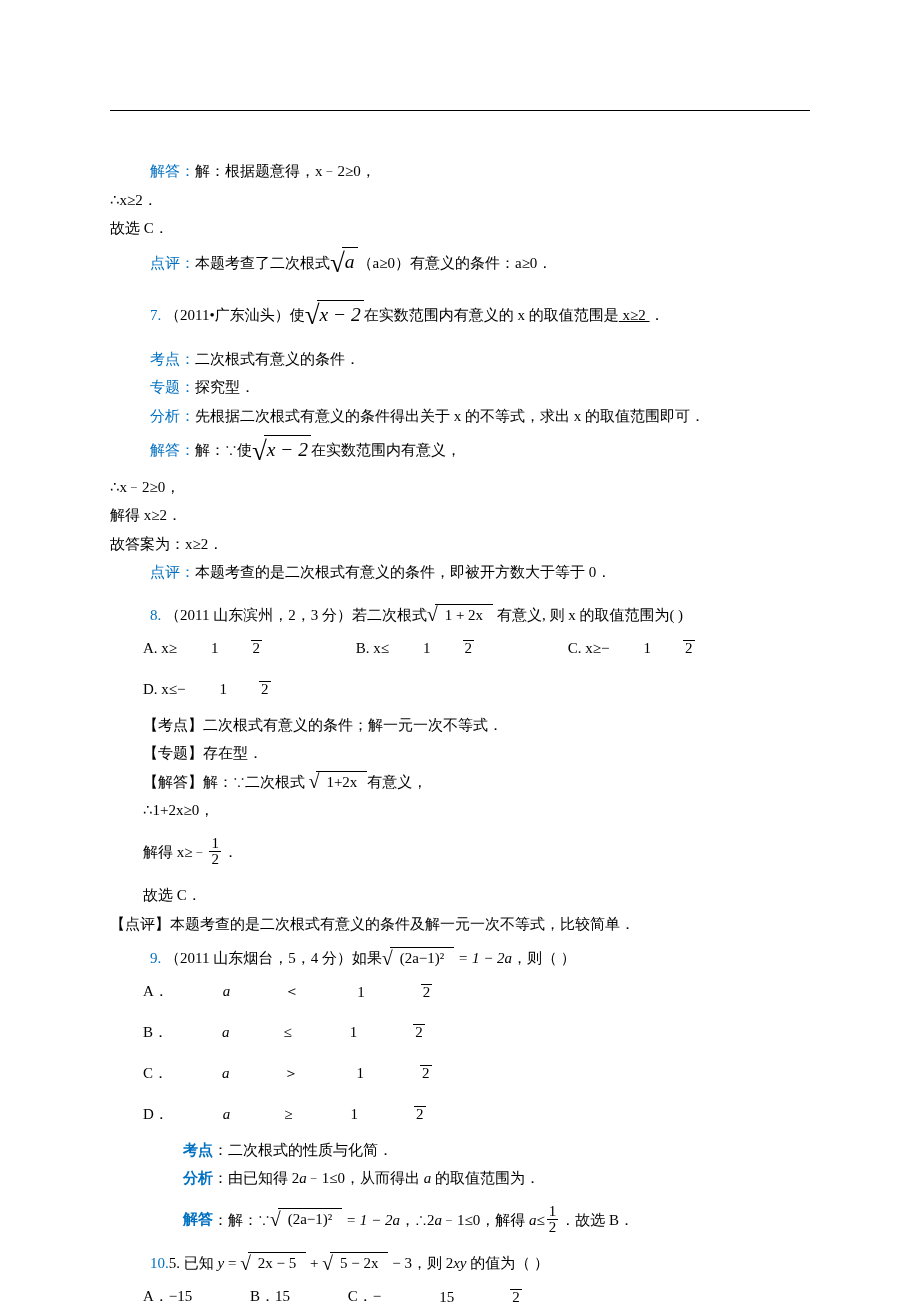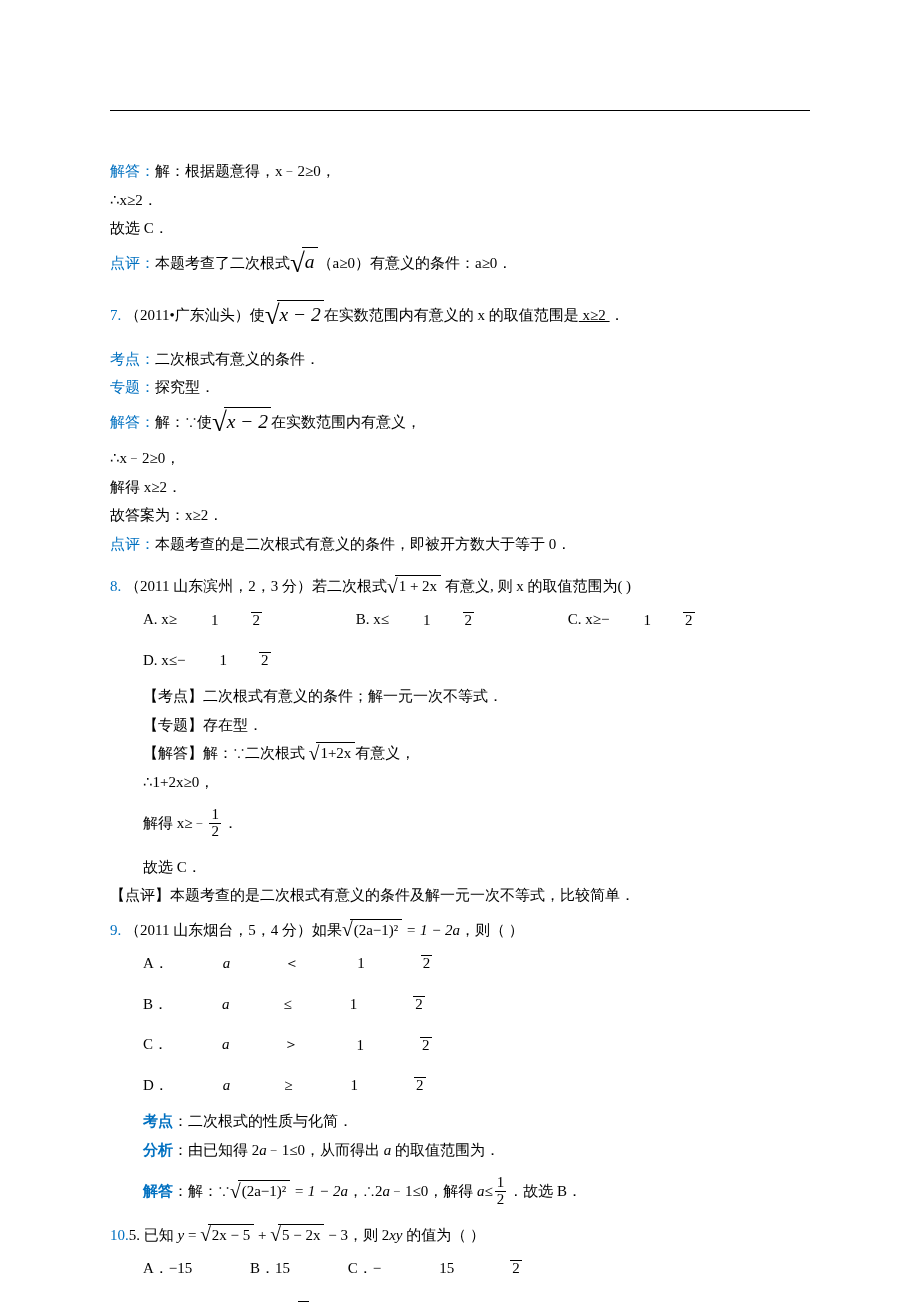--- a/index.html
+++ b/index.html
@@ -14,40 +14,40 @@
     width: 920px;
     min-height: 1302px;
     box-sizing: border-box;
     padding: 110px 110px 40px 110px;
     position: relative;
   }
   .rule {
     border-top: 1px solid #000;
     margin: 0 0 24px 0;
   }
-  .blue { color: #0070c0; }
+  .blue { color: #0070c0; margin-left: 40px; }
   .u { text-decoration: underline; }
   .indent1 { padding-left: 2.2em; }
   .spacer-sm { height: 6px; }
   .spacer-md { height: 14px; }
   .spacer-lg { height: 22px; }
   .sqrt {
     display: inline-flex;
     align-items: flex-end;
     vertical-align: middle;
     position: relative;
     transform: translateY(-2px);
   }
   .sqrt .radical {
     font-size: 1.3em;
     line-height: 1;
   }
   .sqrt .radicand {
     border-top: 1.3px solid #000;
-    padding: 0 4px;
+    padding: 0 10px;
     font-style: italic;
     line-height: 1.35;
     margin-left: -3px;
   }
   .sqrt .radicand.upr { font-style: normal; }
   .sqrt.big .radical { font-size: 1.8em; }
   .sqrt.big .radicand { font-size: 1.3em; padding: 1px 3px; }
   .frac {
     display: inline-flex;
     flex-direction: column;
@@ -101,20 +101,21 @@
 
   <div>
     <span class="blue">7.</span><span> （2011•广东汕头）使</span><span class="sqrt big">
         <span class="radical">√</span>
         <span class="radicand">x − 2</span>
       </span><span>在实数范围内有意义的 x 的取值范围是</span><span class="u">  x≥2  </span><span>．</span>
   </div>
   <div class="spacer-md"></div>
   <div><span class="blue">考点：</span><span>二次根式有意义的条件．</span></div>
   <div><span class="blue">专题：</span><span>探究型．</span></div>
+  <div><span class="blue">分析：</span><span>先根据二次根式有意义的条件得出关于 x 的不等式，求出 x 的取值范围即可．</span></div>
   <div class="spacer-sm"></div>
   <div><span class="blue">解答：</span><span>解：∵使</span><span class="sqrt big">
         <span class="radical">√</span>
         <span class="radicand">x − 2</span>
       </span><span>在实数范围内有意义，</span></div>
   <div class="spacer-sm"></div>
   <div>∴x﹣2≥0，</div>
   <div>解得 x≥2．</div>
   <div>故答案为：x≥2．</div>
   <div><span class="blue">点评：</span><span>本题考查的是二次根式有意义的条件，即被开方数大于等于 0．</span></div>

